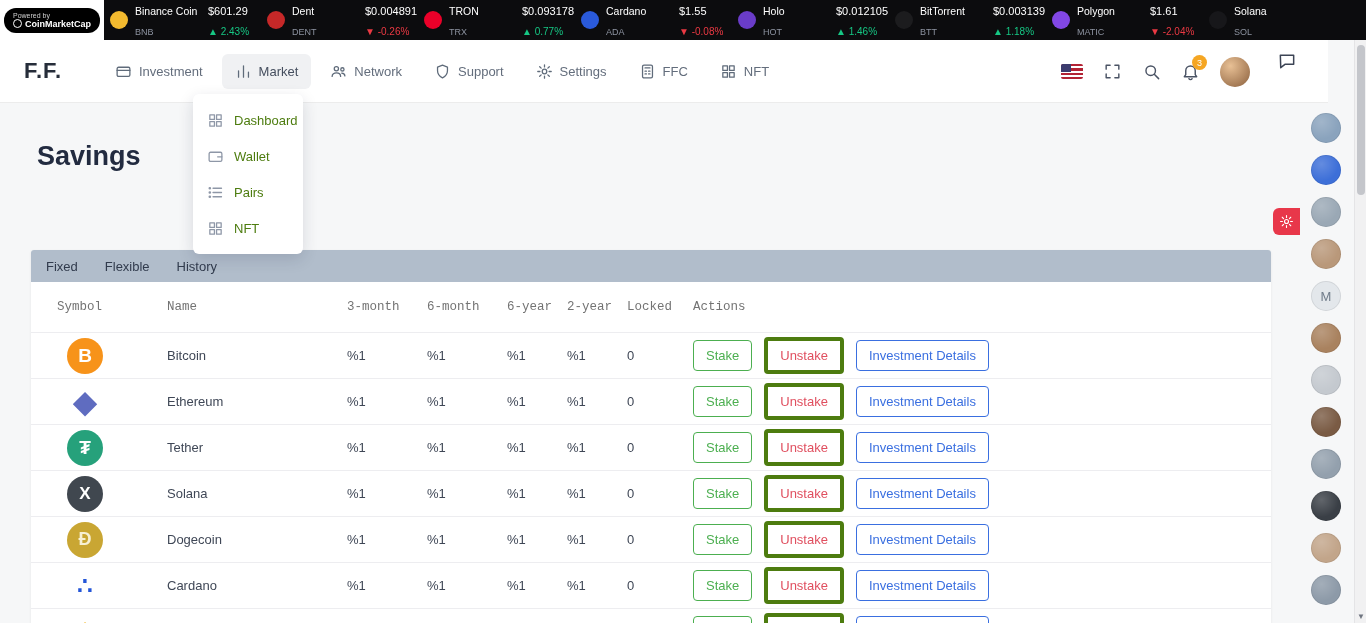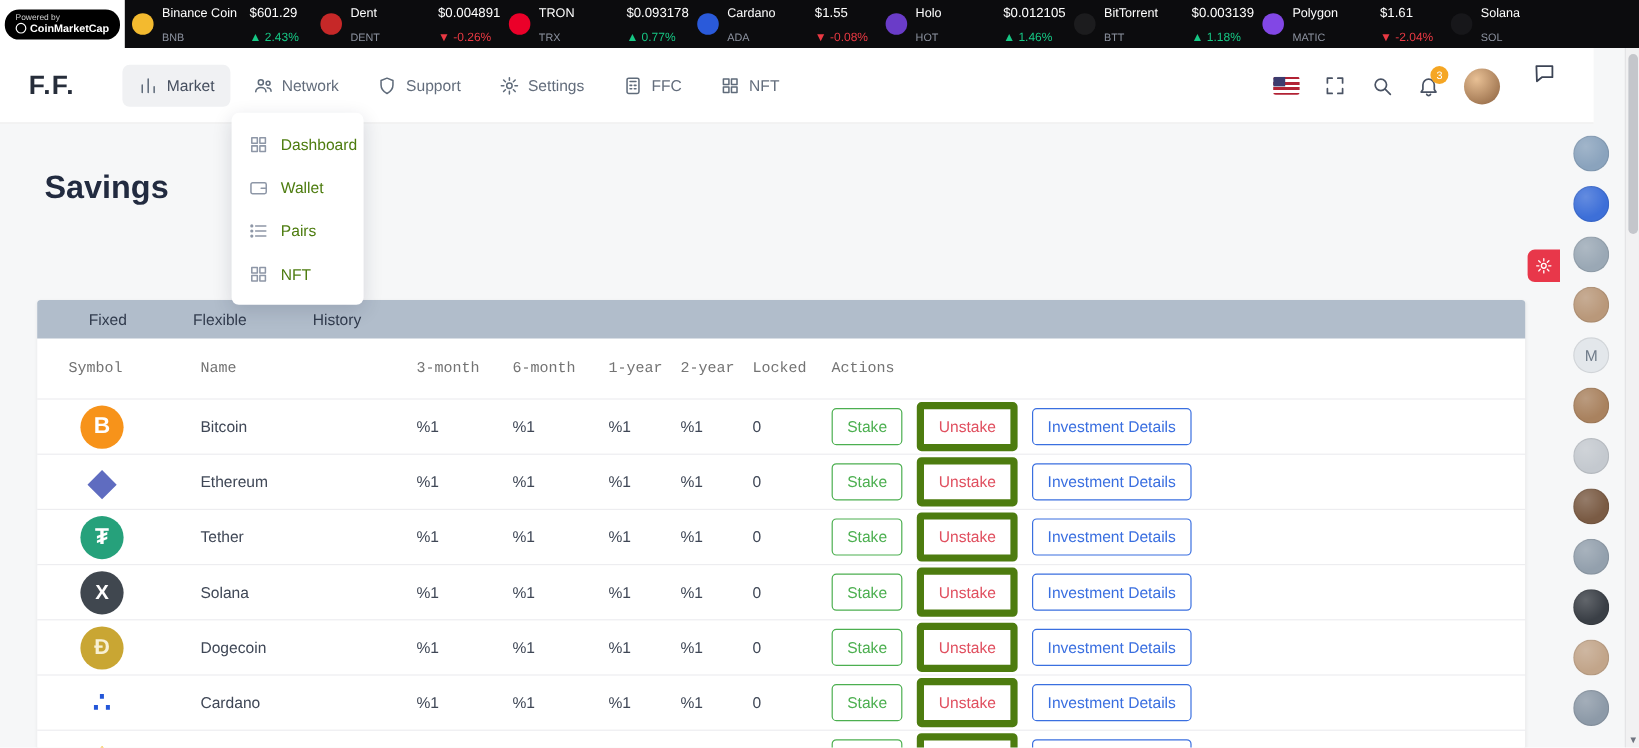--- a/index.html
+++ b/index.html
@@ -47,30 +47,30 @@
   
   .dropdown { position:absolute; left:193px; top:94px; width:110px; background:#fff; border-radius:6px; box-shadow:0 5px 16px rgba(20,30,60,.14); padding:8px 0; z-index:30; }
   .dd-item { display:flex; align-items:center; gap:10px; height:36px; padding-left:14px; font-size:13px; color:#4d7c0f; cursor:pointer; }
   .dd-item .nico { color:#8e97a7; }
 
   
   .main { position:absolute; left:0; top:103px; width:1296px; height:520px; }
   .page-title { position:absolute; left:37px; top:38px; font-size:27px; font-weight:bold; color:#222b40; }
   .card { position:absolute; left:31px; top:147px; width:1240px; height:500px; background:#fff; box-shadow:0 1px 3px rgba(0,0,0,.07); border-radius:3px; }
   .tabbar { height:32px; background:#b1bdcb; border-radius:3px 3px 0 0; display:flex; align-items:center; gap:27px; padding:0 15px; }
-  .tab { font-size:13px; color:#313b4d; cursor:pointer;margin-left:28px; }
+  .tab { font-size:13px; color:#313b4d; cursor:pointer; }
 
   .trow { display:grid; grid-template-columns:110px 180px 80px 80px 60px 60px 66px 1fr; align-items:center; padding-left:26px; border-bottom:1px solid #ededf0; }
   .thead { height:51px; font-size:12.5px; color:#737373;font-family:Liberation Mono, monospace; }
   .tbody-row { height:46px; font-size:13px; color:#3f4756; }
   .coin-icon { width:36px; height:36px; margin-left:10px; border-radius:50%; display:flex; align-items:center; justify-content:center; font-weight:bold; }
   .actions { display:flex; gap:12px; align-items:center; }
   .btn { background:#fff; border-radius:4px; padding:7px 12px; font-size:13px; cursor:pointer; font-family:"Liberation Sans",sans-serif; }
   .btn-stake { border:1px solid #4caf50; color:#4caf50; }
-  .btn-unstake { border:6px solid #4d7c0f; color:#e04f5f; }
+  .btn-unstake { border:4px solid #4d7c0f; color:#e04f5f; }
   .btn-details { border:1px solid #3a6fe0; color:#3a6fe0; }
 
   
   .chat-sidebar { position:absolute; left:1296px; top:103px; width:60px; height:520px; display:flex; flex-direction:column; align-items:center; gap:12px; padding-top:10px; }
   .s-avatar { width:30px; height:30px; border-radius:50%; flex:0 0 auto; cursor:pointer; box-shadow:inset 0 0 0 1px rgba(0,0,0,.08); display:flex; align-items:center; justify-content:center; font-size:13px; }
 
   
   .settings-fab { position:absolute; left:1273px; top:208px; width:27px; height:27px; background:#e8374a; border-radius:6px 0 0 6px; color:#fff; display:flex; align-items:center; justify-content:center; cursor:pointer; z-index:20; }
   .settings-fab svg { width:15px; height:15px; }
 
@@ -131,20 +131,27 @@
       <div class="t-item">
         <span class="t-icon" style="background:#17171a"></span>
         <span class="t-names"><span class="t-name">Solana</span><br class="nobr"><span class="t-sym">SOL</span></span>
       </div>
     </div>
 </div>
 
 <div class="navbar">
   <div class="logo">F.F.</div>
   <div class="nav-items" id="nav-items">
+      <div class="nav-item">
+        <span class="nico"><svg class="ic" viewBox="0 0 24 24">
+            <rect x="3" y="6" width="18" height="13" rx="2"></rect>
+            <path d="M3 10.5h18"></path>
+          </svg></span>
+        <span>Investment</span>
+      </div>
       <div class="nav-item active">
         <span class="nico"><svg class="ic" viewBox="0 0 24 24">
             <path d="M5 20V11M12 20V4M19 20v-7"></path>
           </svg></span>
         <span>Market</span>
       </div>
       <div class="nav-item">
         <span class="nico"><svg class="ic" viewBox="0 0 24 24">
             <circle cx="9" cy="8" r="3"></circle>
             <path d="M3 19c0-3.2 2.8-5 6-5s6 1.8 6 5"></path>
@@ -255,21 +262,21 @@
     <div class="tabbar" id="tabbar">
         <div class="tab">Fixed</div>
         <div class="tab">Flexible</div>
         <div class="tab">History</div>
       </div>
     <div class="trow thead" id="table-head">
         <div>Symbol</div>
         <div>Name</div>
         <div>3-month</div>
         <div>6-month</div>
-        <div>1-year</div>
+        <div>6-year</div>
         <div>2-year</div>
         <div>Locked</div>
         <div>Actions</div>
       </div>
     <div id="table-body">
         <div class="trow tbody-row">
           <div>
             <span class="coin-icon" style="background:#f7931a;color:#ffffff;font-size:19px;">B</span>
           </div>
           <div>Bitcoin</div>

